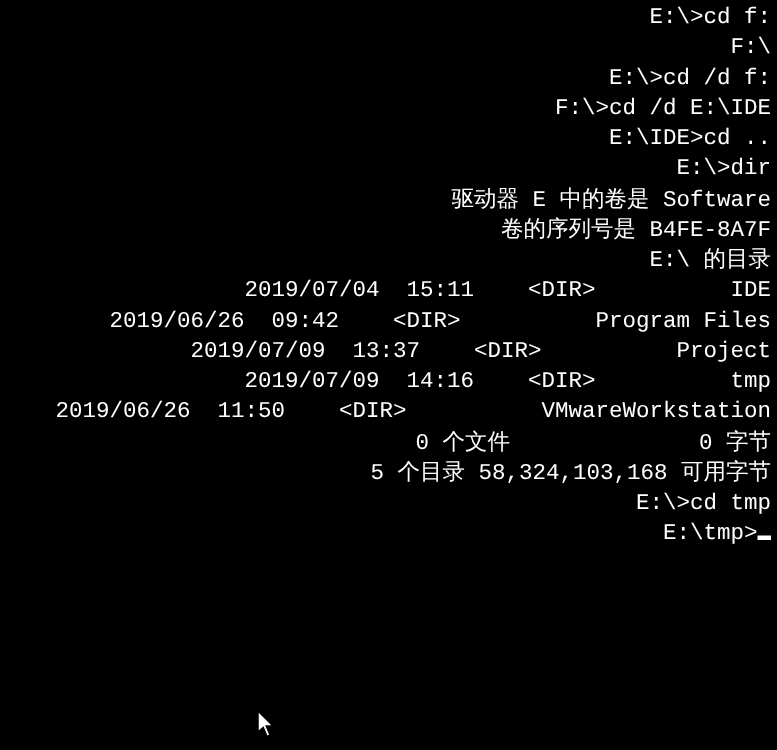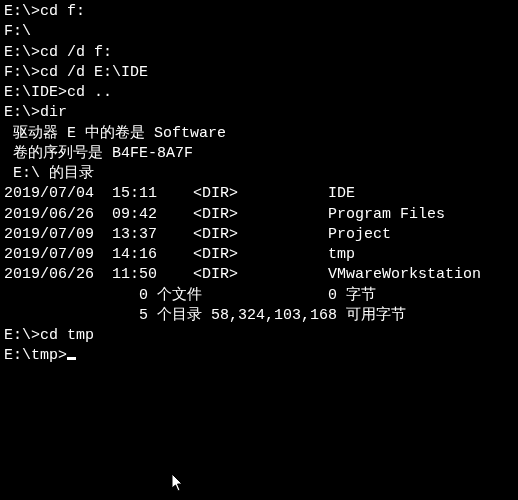--- a/index.html
+++ b/index.html
@@ -15,20 +15,21 @@
     height: 500px;
     background: #000000;
     color: #ffffff;
     font-family: "NSimSun", "SimSun", "Consolas", "Courier New", monospace;
     font-size: 15px;
     line-height: 1.35;
     padding: 2px 4px;
     box-sizing: border-box;
     white-space: pre;
     position: relative;
+    text-align: right;
   }
   .line { white-space: pre; }
   .prompt-seg { }
   .cmd-seg { }
   .cursor {
     display: inline-block;
     width: 9px;
     height: 3px;
     background: #ffffff;
     vertical-align: baseline;

